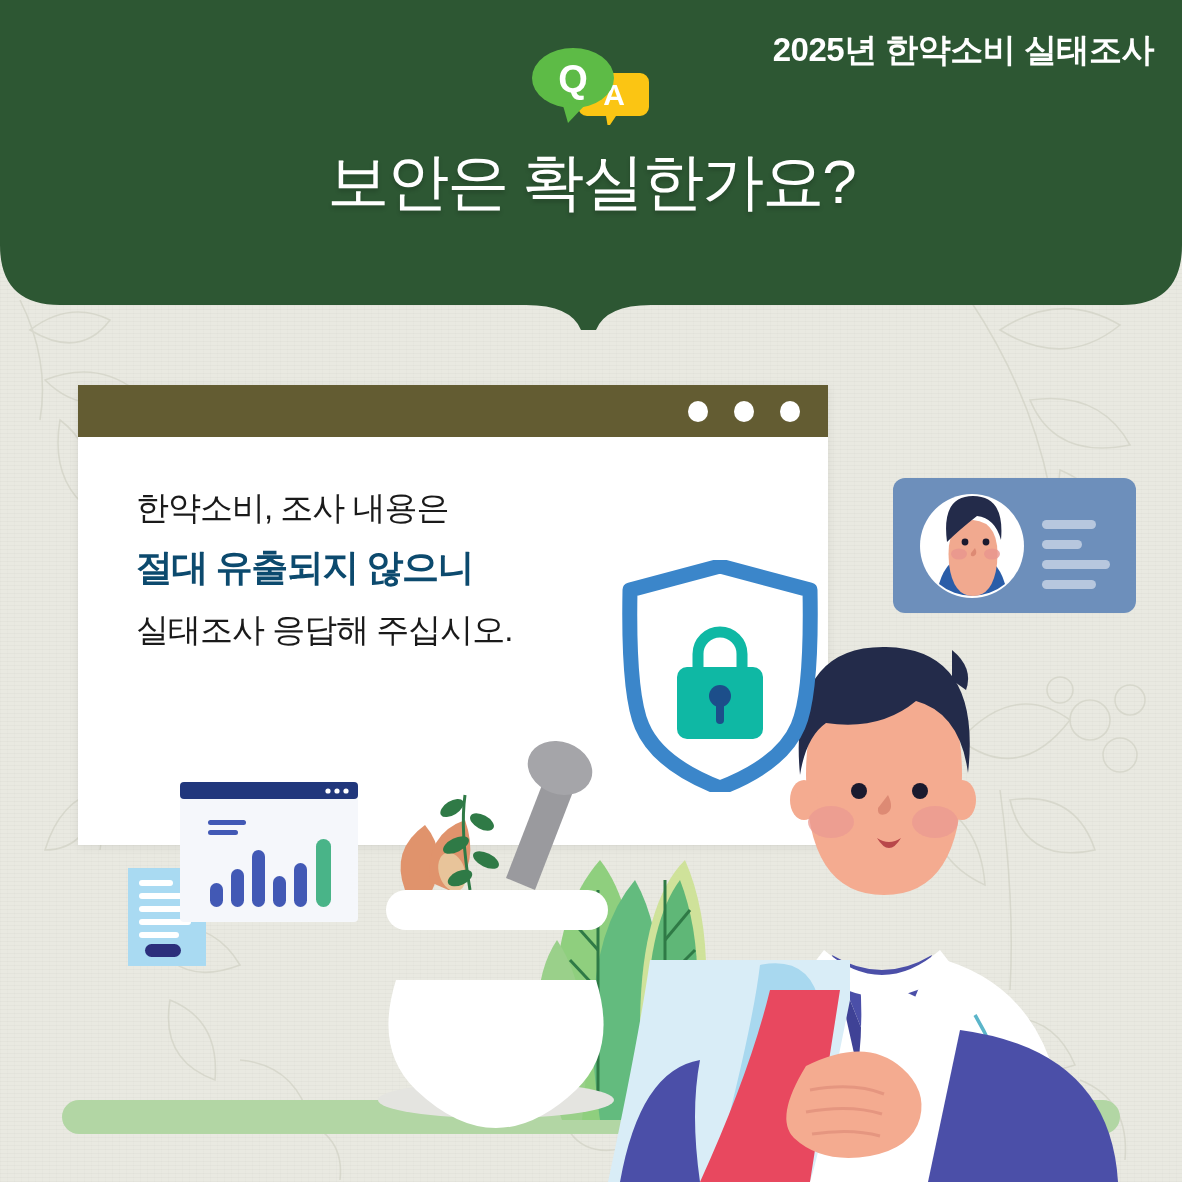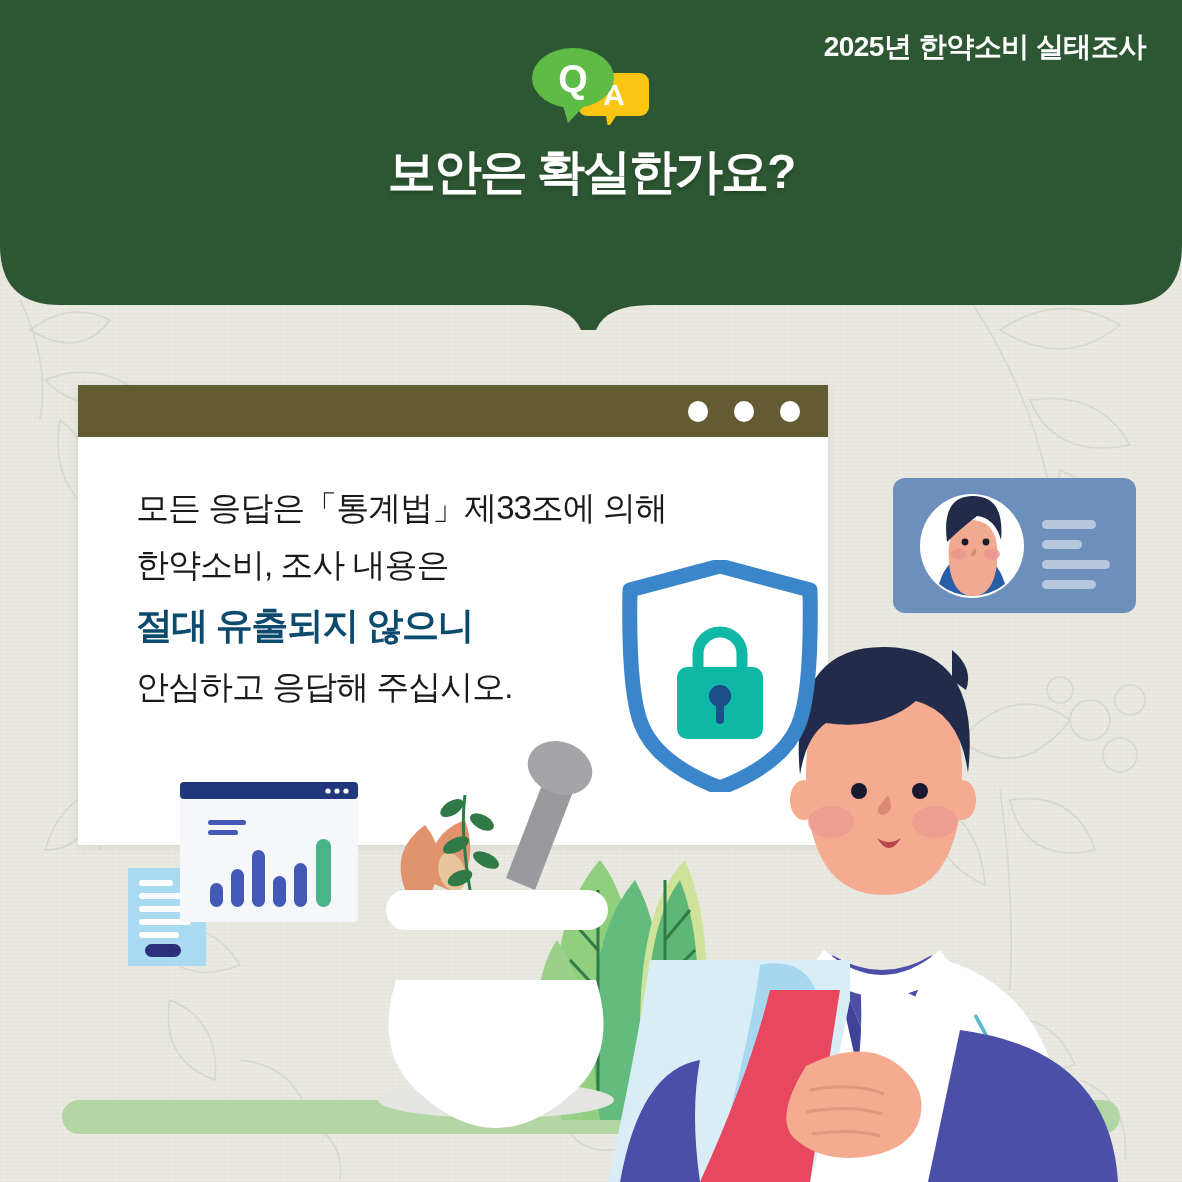--- a/index.html
+++ b/index.html
@@ -20,28 +20,28 @@
     z-index:0;
   }
   #bg-botanical{position:absolute;inset:0;z-index:1;opacity:.5;}
 
   
   #header-banner{
     position:absolute;left:0;top:0;width:1182px;height:330px;z-index:5;
   }
   #header-banner svg{display:block;}
   #survey-year-label{
-    position:absolute;right:36px;top:28px;z-index:8;
-    color:#ffffff;font-size:28px;font-weight:700;letter-spacing:-.5px;
+    position:absolute;right:28px;top:28px;z-index:8;
+    color:#ffffff;font-size:33px;font-weight:700;letter-spacing:-.5px;
   }
   #qa-logo{position:absolute;left:530px;top:45px;z-index:8;width:125px;height:80px;}
   #main-title{
     position:absolute;left:0;right:0;top:140px;z-index:8;
     text-align:center;color:#ffffff;
-    font-size:48px;font-weight:700;letter-spacing:-2px;
+    font-size:62px;font-weight:400;letter-spacing:-2px;
     text-shadow:0 3px 4px rgba(0,0,0,.18);
   }
 
   
   #content-window{
     position:absolute;left:78px;top:385px;width:750px;height:460px;z-index:10;
     box-shadow:0 2px 10px rgba(0,0,0,.07);
   }
   #window-titlebar{
     height:52px;background:#635c32;position:relative;
@@ -259,24 +259,23 @@
 <div id="shelf-bar"></div>
 
 <div id="content-window">
   <div id="window-titlebar">
     <span class="titlebar-dot" style="right:120px"></span>
     <span class="titlebar-dot" style="right:74px"></span>
     <span class="titlebar-dot" style="right:28px"></span>
   </div>
   <div id="window-body">
     <div id="notice-text">
-      <div>모든 응답은「통계법」제33조에 의해</div>
       <div>한약소비, 조사 내용은</div>
       <div class="accent">절대 유출되지 않으니</div>
-      <div>안심하고 응답해 주십시오.</div>
+      <div>실태조사 응답해 주십시오.</div>
     </div>
   </div>
 </div>
 
 <svg id="shield-lock-icon" viewBox="0 0 200 232">
   <path d="M100 6 L190 30 q2 104 -12 136 q-16 38 -78 62 q-62 -24 -78 -62 q-14 -32 -12 -136 Z" fill="none" stroke="#3b86ca" stroke-width="15" stroke-linejoin="round"></path>
   <g>
     <path d="M78 112 v-18 a22 22 0 0 1 44 0 v18" fill="none" stroke="#0fb8a4" stroke-width="11"></path>
     <rect x="57" y="107" width="86" height="72" rx="10" fill="#0fb8a4"></rect>
     <circle cx="100" cy="136" r="11" fill="#1c4e8a"></circle>

